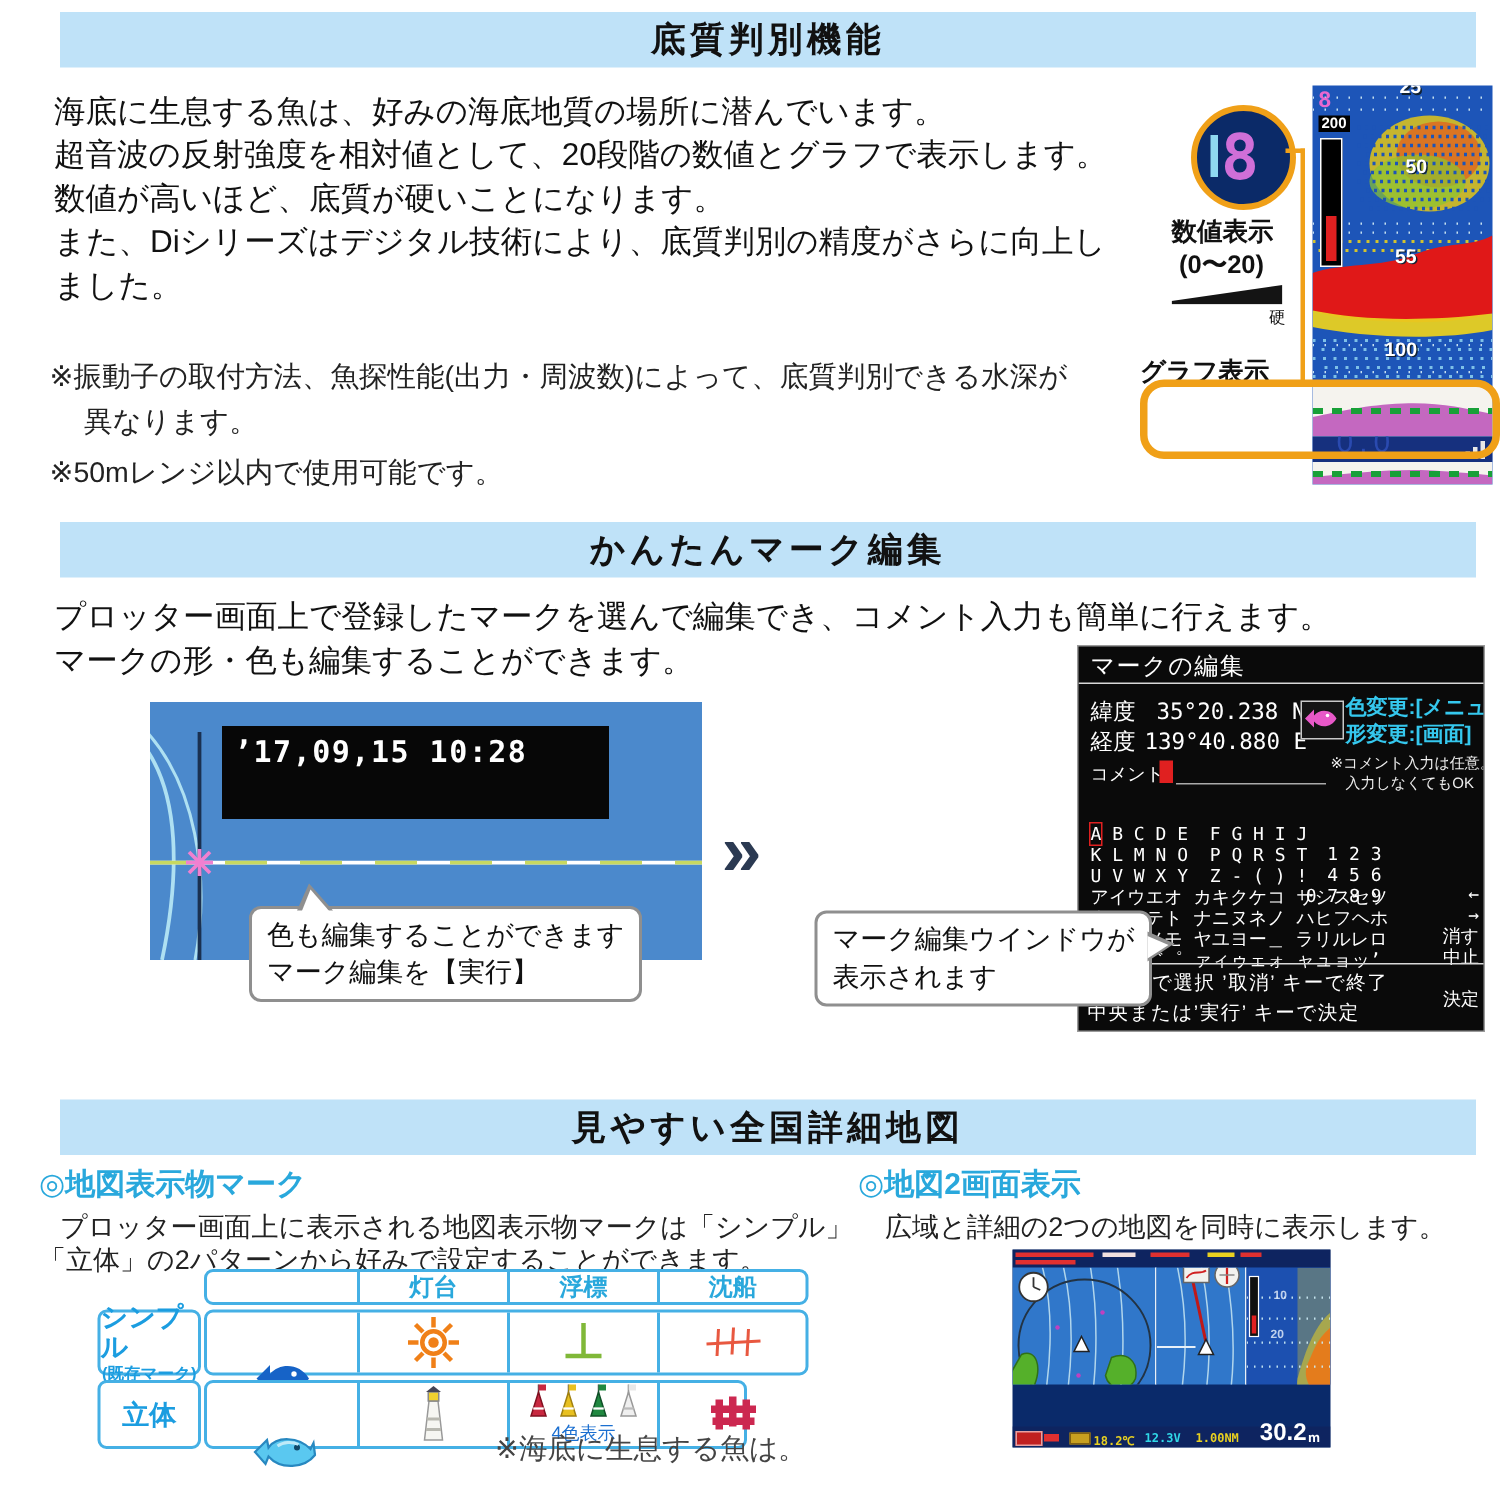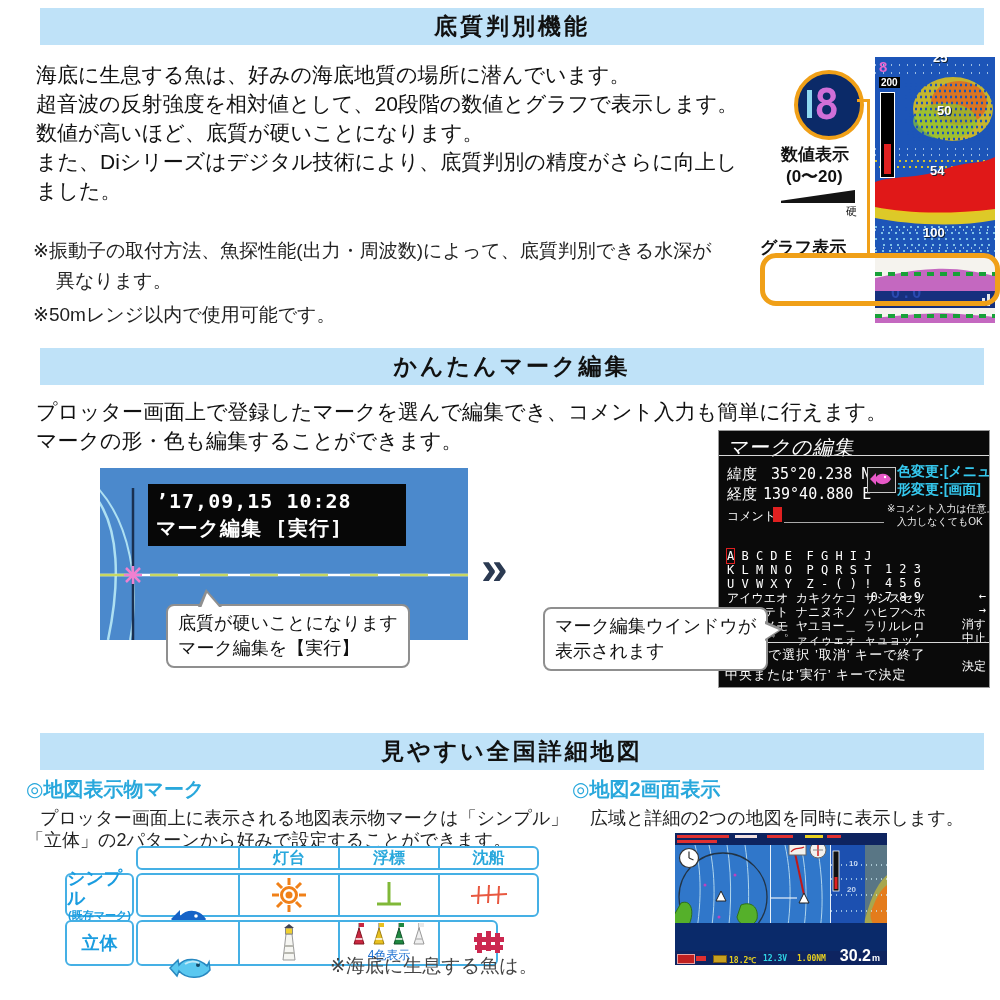--- a/index.html
+++ b/index.html
@@ -41,21 +41,21 @@
   .tail-up-in{position:absolute;top:-13px;left:33px;width:0;height:0;
            border-left:6px solid transparent;border-right:13px solid transparent;border-bottom:15px solid #fff;}
   .tail-right{position:absolute;right:-17px;top:12px;width:0;height:0;
            border-top:8px solid transparent;border-bottom:12px solid transparent;border-left:18px solid #8f8f8f;}
   .tail-right-in{position:absolute;right:-13px;top:15px;width:0;height:0;
            border-top:6px solid transparent;border-bottom:9px solid transparent;border-left:14px solid #fff;}
   #big-arrow{position:absolute;left:481px;top:540px;font-size:48px;font-weight:bold;color:#2b3a52;}
   
   #editwin{position:absolute;left:718px;top:430px;width:272px;height:258px;background:#0a0a0a;color:#fff;
            border:1px solid #9a9a9a;box-sizing:border-box;overflow:hidden;}
-  #editwin .t{position:absolute;left:8px;top:3px;font-size:20px;letter-spacing:1px;font-style:italic;}
+  #editwin .t{position:absolute;left:8px;top:3px;font-size:16px;letter-spacing:1px;}
   #editwin .hr{position:absolute;left:0;width:272px;height:1px;background:#d8d8d8;}
   .ew-lbl{position:absolute;font-size:15px;}
   .ew-val{position:absolute;font-size:15px;font-family:"DejaVu Sans Mono","Liberation Mono",monospace;}
   .ew-cyan{position:absolute;font-size:14px;color:#35c8ee;font-weight:bold;white-space:nowrap;}
   .ew-small{position:absolute;font-size:10px;color:#eee;white-space:nowrap;}
   .gr{position:absolute;left:0;width:272px;height:13px;font-size:12px;line-height:13px;
       font-family:"DejaVu Sans Mono","Liberation Mono",monospace;white-space:pre;}
   .gr-c{position:absolute;left:8px;}
   .gr-first{border:1px solid #e02020;margin:-1px;}
   .gr-n{position:absolute;right:70px;}
@@ -148,32 +148,32 @@
           <line x1="0" y1="191" x2="120" y2="191"></line>
       </g>
     </svg>
     <div class="sdepth" style="left:58px;top:-7px;">25</div>
     <div class="abs" style="left:4px;top:1px;font-size:15px;font-weight:bold;color:#e868d0;">8</div>
     <div class="abs" style="left:4px;top:20px;font-size:10px;font-weight:bold;color:#fff;background:#000;padding:0 2px;">200</div>
     <div class="abs" style="left:5px;top:35px;width:13px;height:84px;background:#000;border:1px solid #fff;">
       <div class="abs" style="left:3px;bottom:3px;width:7px;height:30px;background:#e02020;"></div>
     </div>
     <div class="sdepth" style="left:62px;top:46px;">50</div>
-    <div class="sdepth" style="left:55px;top:106px;">54</div>
+    <div class="sdepth" style="left:55px;top:106px;">55</div>
     <div class="sdepth" style="left:48px;top:168px;">100</div>
 
     <div class="gband" style="top:201px;height:33px;">
       <svg width="120" height="33" viewBox="0 0 120 33">
         <path d="M0,20 C20,16 35,12 60,11 C85,10 100,14 120,18 L120,33 L0,33 Z" fill="#c468c0"></path>
       </svg>
       <div class="gdash" style="top:14px;"></div>
     </div>
 
     <div class="abs" style="left:0;top:234px;width:120px;height:17px;background:#16307e;overflow:hidden;">
-      <div class="abs" style="left:16px;top:-7px;font-size:16px;font-weight:bold;color:#2a4ab0;letter-spacing:4px;">0.0</div>
+      <div class="abs" style="left:16px;top:-7px;font-size:20px;font-weight:normal;color:#2a4ab0;letter-spacing:4px;">0.0</div>
       <div class="abs" style="right:4px;bottom:2px;width:14px;height:12px;">
         <div class="abs" style="left:0;bottom:0;width:3px;height:5px;background:#e8e8e8;"></div>
         <div class="abs" style="left:5px;bottom:0;width:3px;height:8px;background:#e8e8e8;"></div>
         <div class="abs" style="left:10px;bottom:0;width:3px;height:12px;background:#e8e8e8;"></div>
       </div>
     </div>
 
     <div class="gband" style="top:251px;height:15px;">
       <svg width="120" height="15" viewBox="0 0 120 15">
         <path d="M0,10 C30,7 60,4 85,6 C100,7 112,8 120,9 L120,15 L0,15 Z" fill="#c468c0"></path>
@@ -197,28 +197,27 @@
       <line x1="33" y1="20" x2="33" y2="172" stroke="#1a3050" stroke-width="2.5"></line>
       <g stroke="#f080d0" stroke-width="2.5">
         <line x1="26" y1="100" x2="40" y2="114"></line>
           <line x1="40" y1="100" x2="26" y2="114"></line>
         <line x1="33" y1="98" x2="33" y2="116"></line>
           <line x1="24" y1="107" x2="42" y2="107"></line>
       </g>
     </svg>
     <div id="plotbox">
       <div>’17,09,15 10:28</div>
-      <div>マーク編集 [実行]</div>
     </div>
   </div>
 
   <div class="bubble" style="left:166px;top:604px;">
     <div class="tail-up"></div>
     <div class="tail-up-in"></div>
-    <div>底質が硬いことになります</div>
+    <div>色も編集することができます</div>
     <div>マーク編集を【実行】</div>
   </div>
 
   <div id="big-arrow">»</div>
 
   <div id="editwin">
     <div class="t">マークの編集</div>
     <div class="hr" style="top:24px;"></div>
 
     <div class="ew-lbl" style="left:8px;top:34px;">緯度</div>

